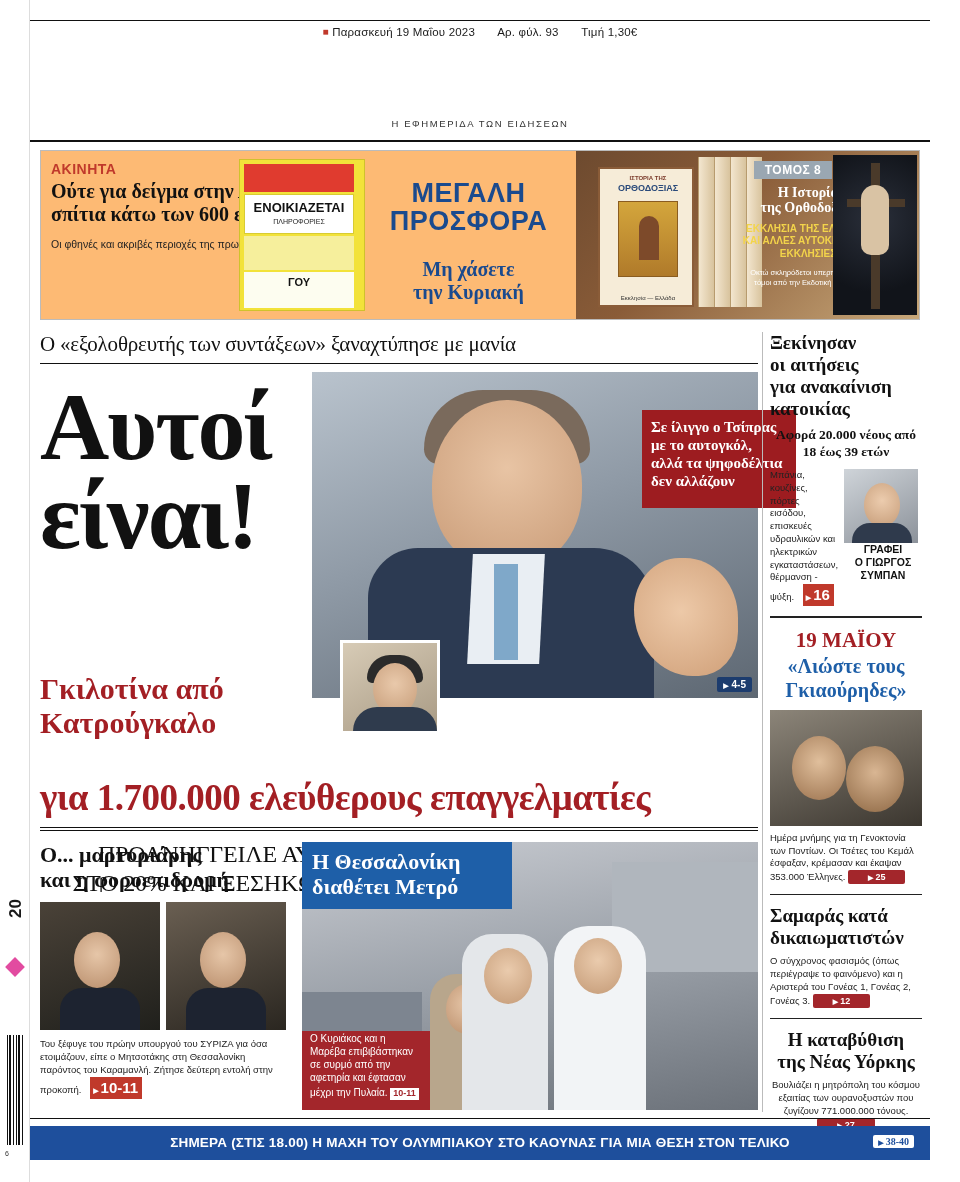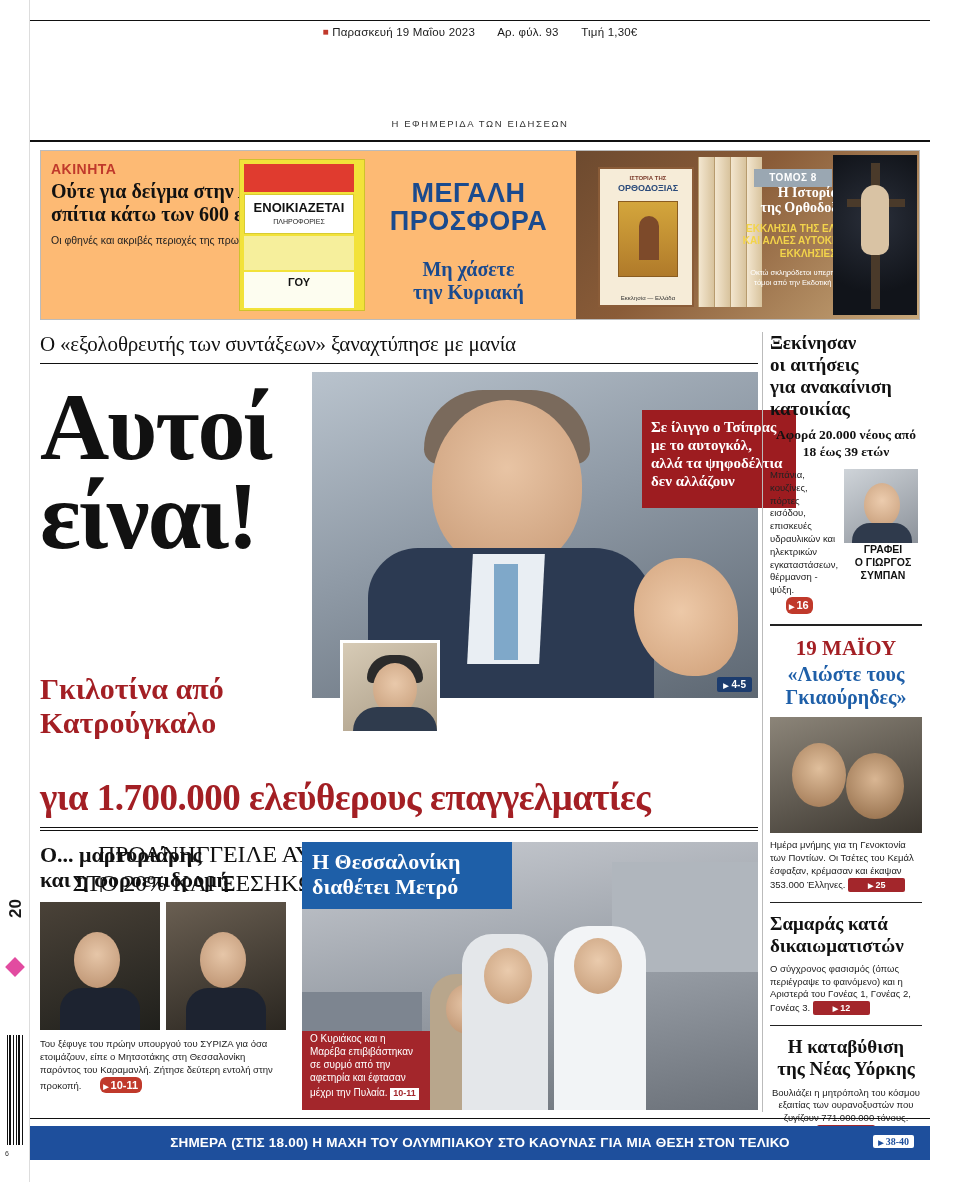--- a/index.html
+++ b/index.html
@@ -83,22 +83,22 @@
     font-family:"Liberation Serif", serif; font-weight:bold;
     font-size:20px; line-height:1.13; color:#111;
   }
   .promo-left .sub {
     margin-top:8px; font-size:10.5px; line-height:1.25; color:#222;
     font-family:"Liberation Sans", sans-serif;
   }
   .pagebox {
     display:inline-block; background:#c0392b; color:#fff;
     font-family:"Liberation Sans", sans-serif; font-weight:bold;
-    font-size:11px; padding:1px 4px 1px 3px; border-radius:6px;
-    margin-left:16px;
+    font-size:15px; padding:1px 4px 1px 3px; border-radius:0;
+    margin-left:6px;
   }
   .pagebox::before { content:"\25B6"; font-size:7px; margin-right:2px; }
 
   .promo-ads {
     position:absolute; left:198px; top:8px; width:126px; height:152px;
     background:#f2e23a; border:1px solid #cfc22c; overflow:hidden;
   }
   .promo-ads .a1 { position:absolute; left:4px; top:4px; width:110px; height:28px; background:#e03b2f;}
   .promo-ads .a2 { position:absolute; left:4px; top:34px; width:110px; height:40px; background:#fff; border:1px solid #d8cb33;}
   .promo-ads .a3 { position:absolute; left:4px; top:76px; width:110px; height:34px; background:#f6ef9c;}
@@ -163,23 +163,22 @@
     content:""; position:absolute; left:20px; top:14px; width:20px; height:44px;
     background:#7d4a2a; border-radius:10px 10px 0 0;
   }
   .bookcover .t3 {
     position:absolute; left:0; bottom:4px; width:96px; text-align:center;
     font-family:"Liberation Sans", sans-serif; font-size:6px; color:#333;
   }
   .tomos {
     position:absolute; left:178px; top:10px; width:78px; height:18px;
     background:#9aa7b2; color:#fff; font-family:"Liberation Sans", sans-serif;
-    font-weight:bold; font-size:10px; text-align:center; line-height:18px;
+    font-weight:bold; font-size:12px; text-align:center; line-height:18px;
     letter-spacing:.5px;
-    margin-top:8px;
   }
   .promo-right .rtxt { position:absolute; left:166px; top:34px; width:132px; text-align:center; }
   .promo-right .r1 { font-family:"Liberation Serif", serif; font-weight:bold; font-size:14px; color:#fff; line-height:1.1;}
   .promo-right .r2 { margin-top:7px; font-family:"Liberation Sans", sans-serif; font-weight:bold; font-size:10px; color:#f3d44a; line-height:1.25;}
   .promo-right .r3 { margin-top:8px; font-family:"Liberation Sans", sans-serif; font-size:7.5px; color:#fff; line-height:1.3;}
   .cross {
     position:absolute; right:4px; top:4px; width:84px; height:160px;
     background:radial-gradient(circle at 50% 40%, #2a2f3a 0%, #11141a 70%);
   }
   .cross .beam-v { position:absolute; left:38px; top:8px; width:9px; height:146px; background:#4a3a2a;}

